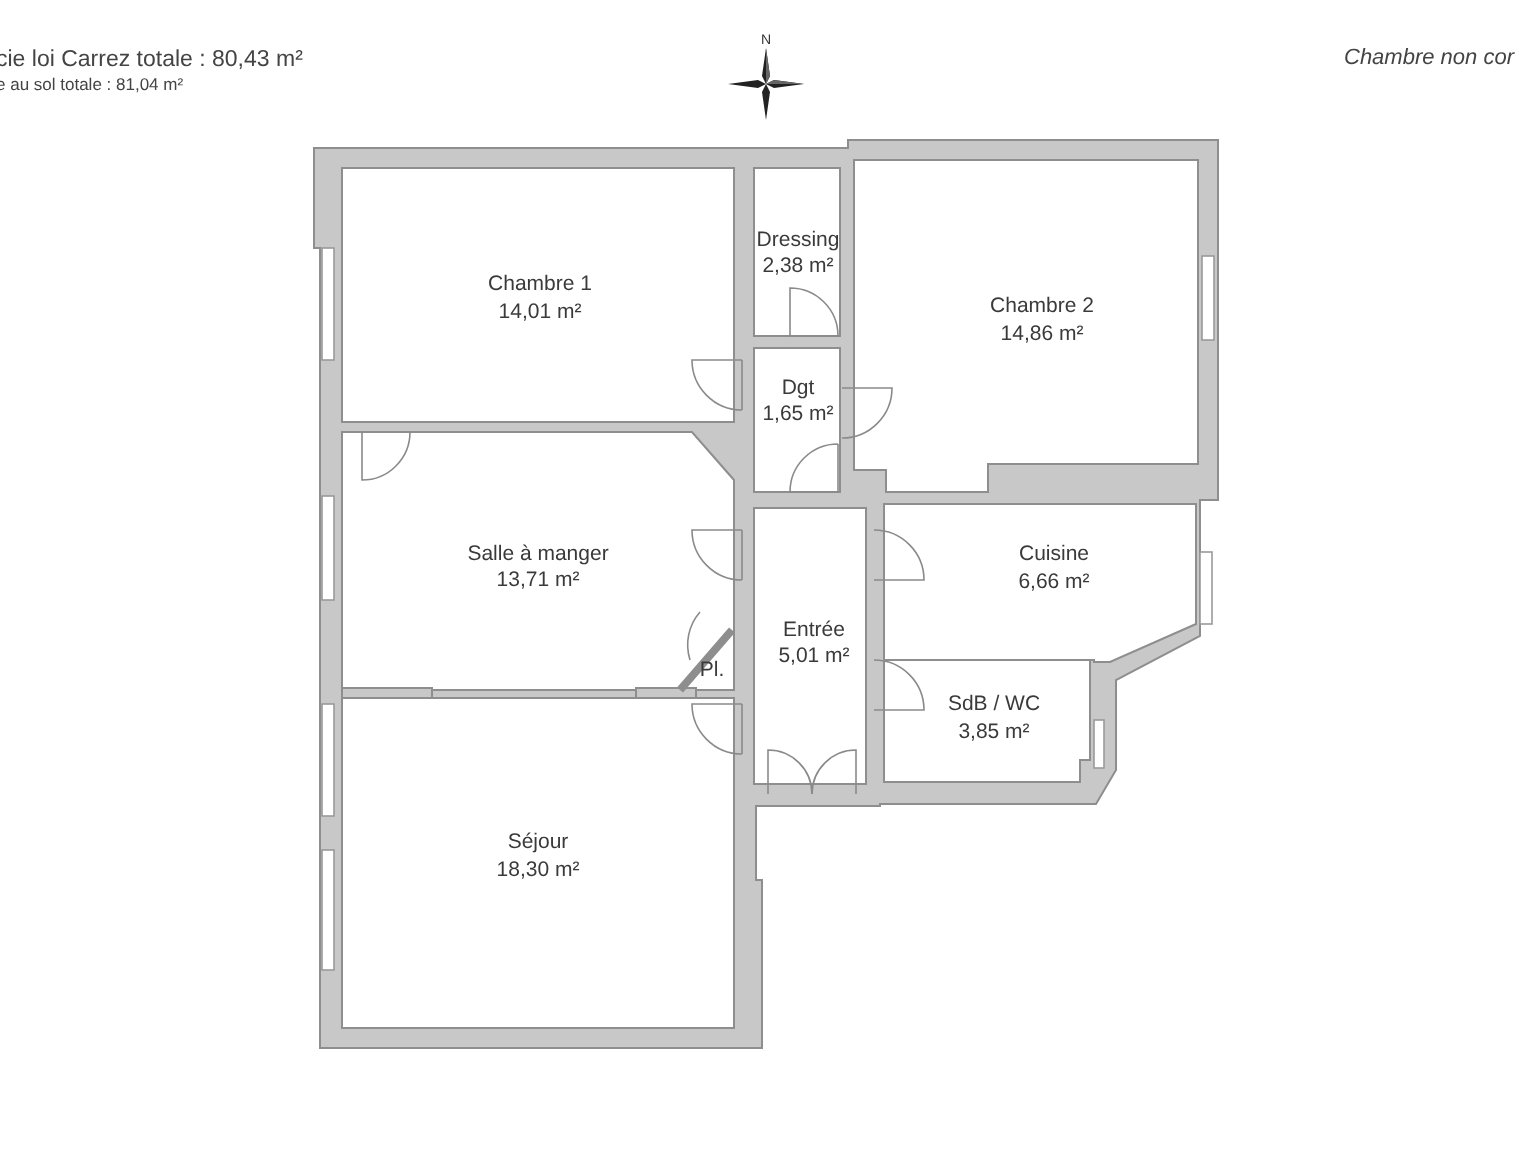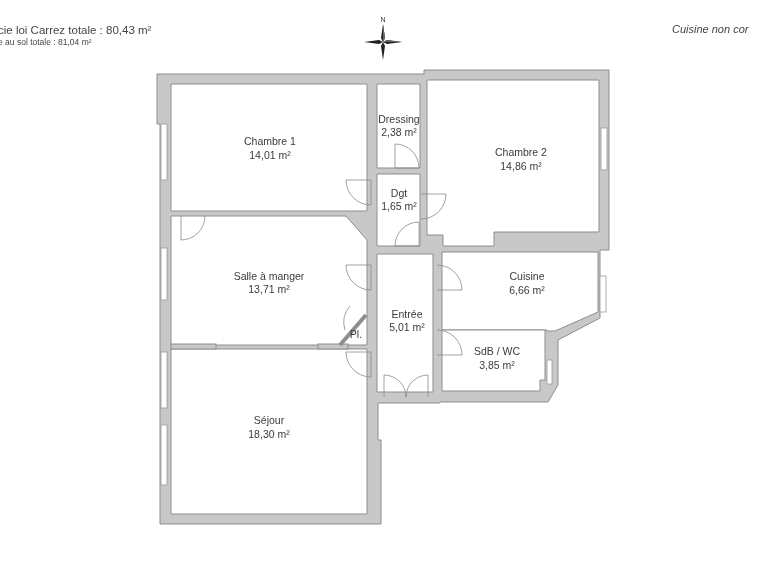--- a/index.html
+++ b/index.html
@@ -14,21 +14,21 @@
   .room { fill: #ffffff; stroke: #8e8e8e; stroke-width: 1; }
   .door { fill: none; stroke: #8a8a8a; stroke-width: 0.8; }
   .leaf { stroke: #8a8a8a; stroke-width: 0.8; }
   .win { fill: #ffffff; stroke: #9a9a9a; stroke-width: 0.8; }
 </style>
 </head>
 <body>
 
 <div class="hdr-line1">cie loi Carrez totale :  80,43 m²</div>
 <div class="hdr-line2">e au sol totale : 81,04 m²</div>
-<div class="disclaimer">Cuisine non cor</div>
+<div class="disclaimer">Chambre non cor</div>
 
 <svg class="plan" width="768" height="576" viewBox="0 0 768 576">
 
   <g>
     <text class="compass-n" x="383" y="22">N</text>
     <polygon points="383,24 385,38 383,42 381,38" fill="#222"></polygon>
     <polygon points="383,42 385,46 383,60 381,46" fill="#222"></polygon>
     <polygon points="364,42 379,40 383,42 379,44" fill="#222"></polygon>
     <polygon points="383,42 387,40 402,42 387,44" fill="#222"></polygon>
     <polygon points="383,42 387,40 402,42" fill="#666"></polygon>

